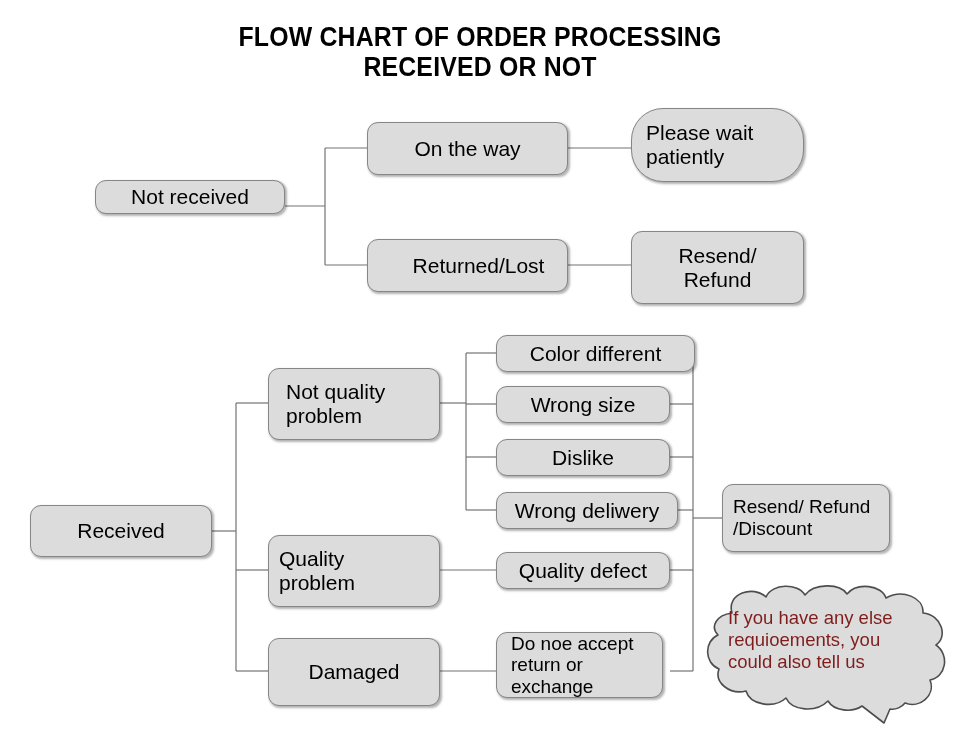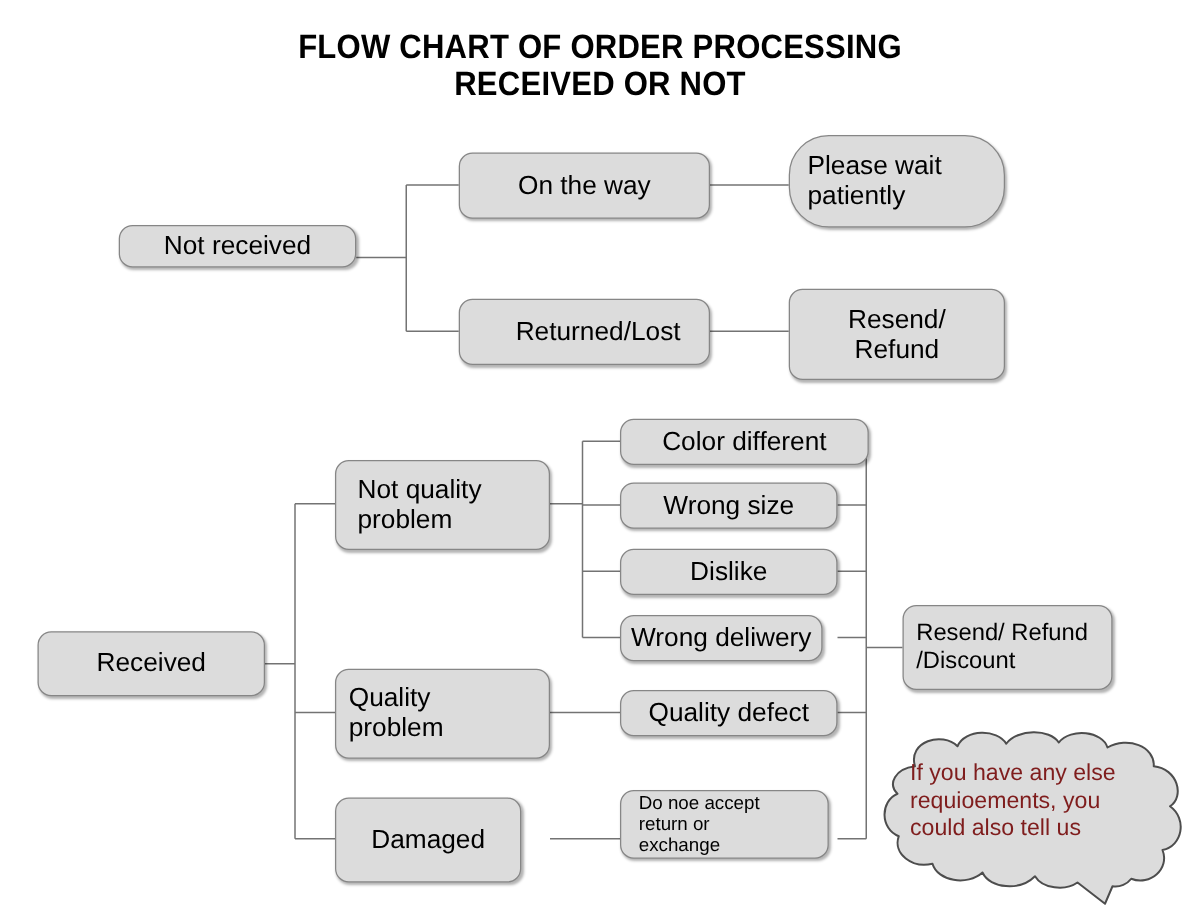--- a/index.html
+++ b/index.html
@@ -196,45 +196,45 @@
   <div class="node left" style="left:268px; top:368px; width:172px; height:72px; padding-left:17px;">
     <span class="node-text">Not quality
 problem</span>
   </div>
 
   <div class="node left" style="left:268px; top:535px; width:172px; height:72px; ">
     <span class="node-text">Quality
 problem</span>
   </div>
 
-  <div class="node center" style="left:268px; top:638px; width:149px; height:68px;">
+  <div class="node center" style="left:268px; top:638px; width:172px; height:68px;">
     <span class="node-text">Damaged</span>
   </div>
 
   <div class="node center" style="left:496px; top:335px; width:199px; height:37px;">
     <span class="node-text">Color different</span>
   </div>
 
   <div class="node center" style="left:496px; top:386px; width:174px; height:37px;">
     <span class="node-text">Wrong size</span>
   </div>
 
   <div class="node center" style="left:496px; top:439px; width:174px; height:37px;">
     <span class="node-text">Dislike</span>
   </div>
 
-  <div class="node center" style="left:496px; top:492px; width:162px; height:37px; padding:14px 2px;border-radius:11px;">
+  <div class="node center" style="left:496px; top:492px; width:182px; height:37px; padding:14px 2px;border-radius:11px;">
     <span class="node-text">Wrong deliwery</span>
   </div>
 
   <div class="node center" style="left:496px; top:552px; width:174px; height:37px;">
     <span class="node-text">Quality defect</span>
   </div>
 
-  <div class="node left" style="left:496px; top:632px; width:167px; height:55px; padding-left:14px; font-size:15px;">
+  <div class="node left" style="left:496px; top:632px; width:167px; height:66px; padding-left:14px; font-size:19px;">
     <span class="node-text">Do noe accept
 return or
 exchange</span>
   </div>
 
   <div class="node left" style="left:722px; top:484px; width:168px; height:68px; padding-left:10px; font-size:19px;">
     <span class="node-text">Resend/ Refund
 /Discount</span>
   </div>
 

